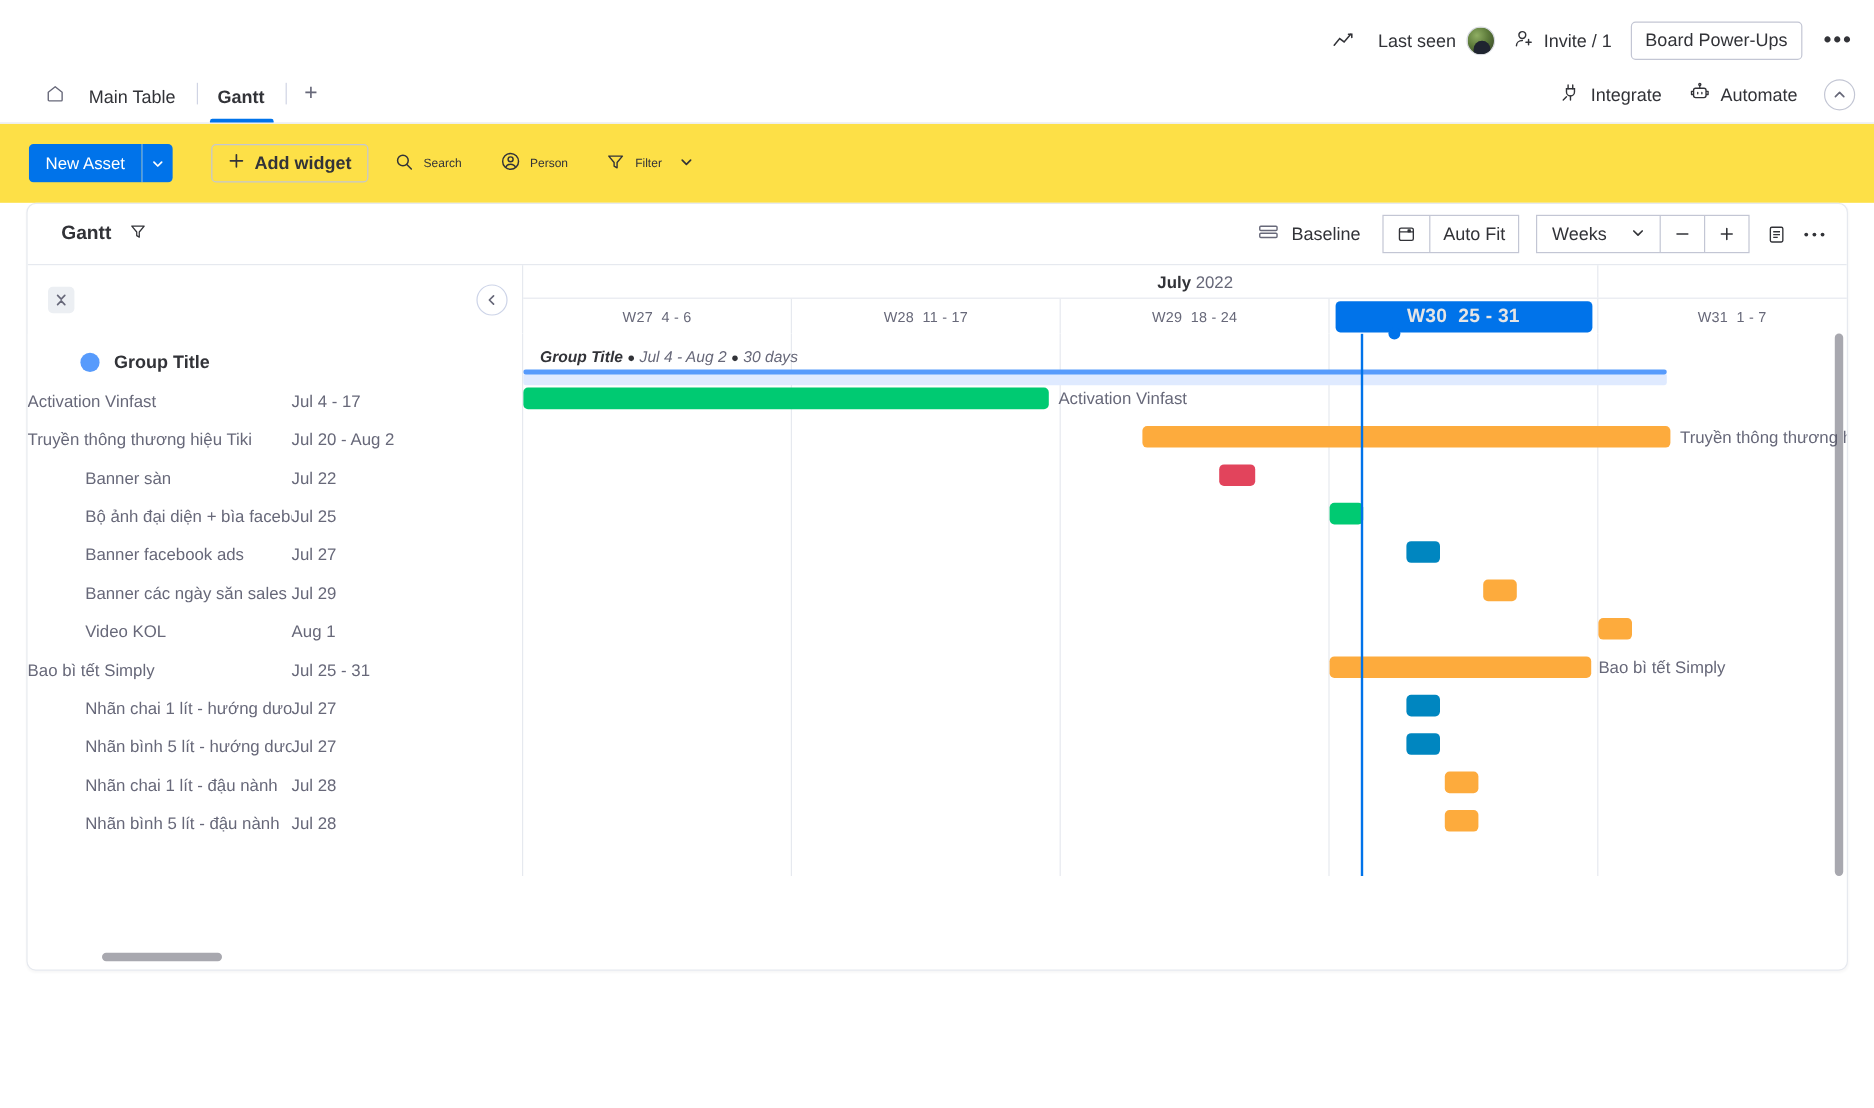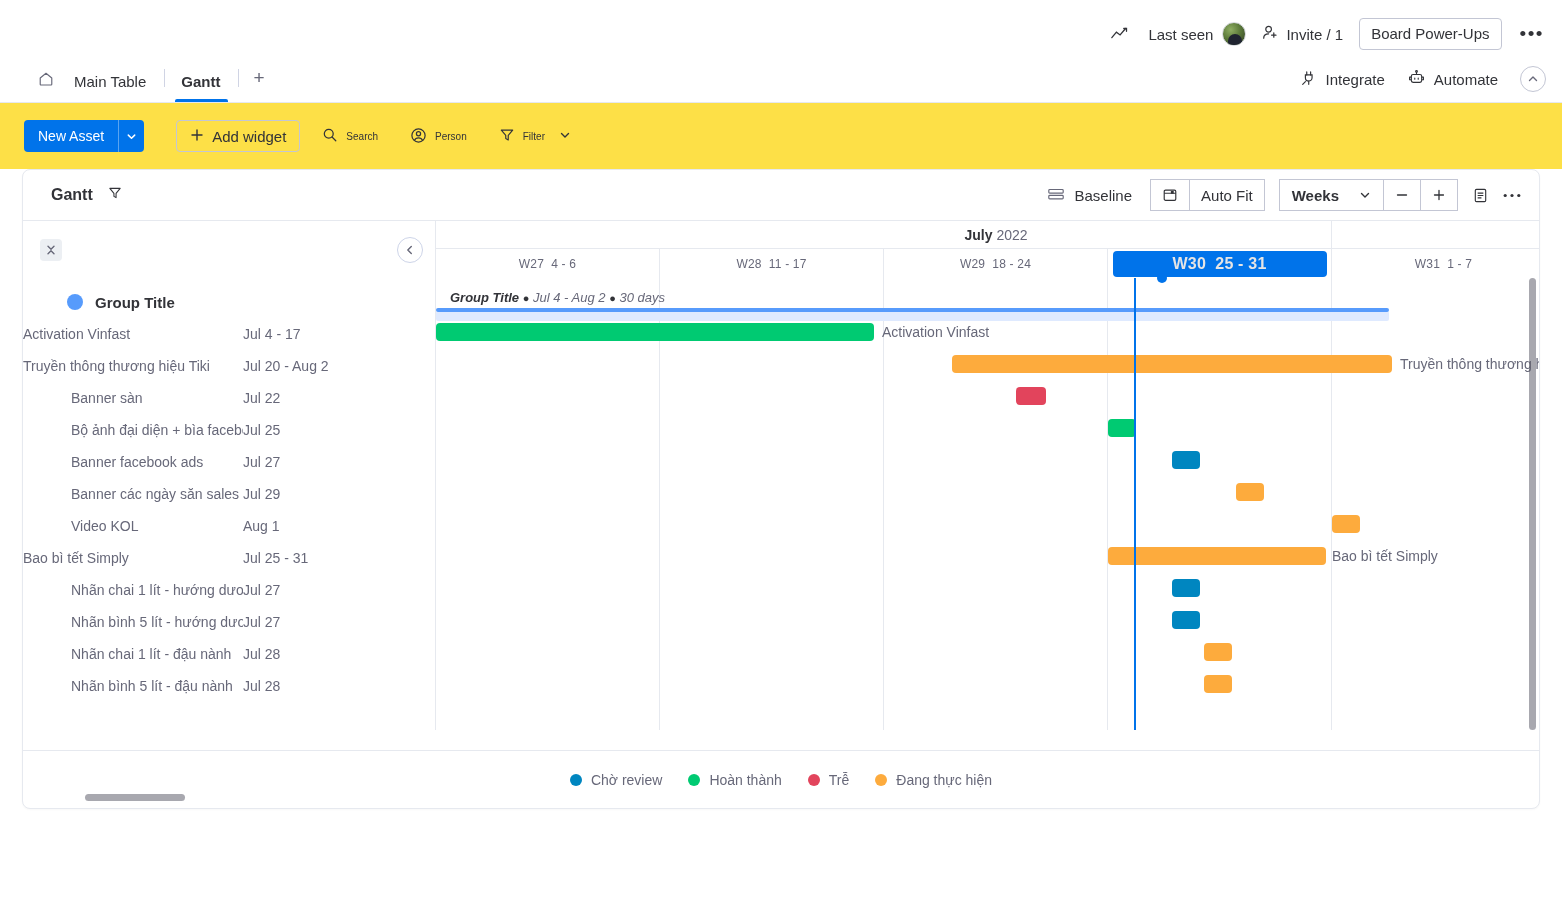--- a/index.html
+++ b/index.html
@@ -98,21 +98,21 @@
   }
   .new-item-caret {
     background: #0073ea; color: #fff; width: 26px;
     display: flex; align-items: center; justify-content: center;
     border-left: 1px solid rgba(255,255,255,0.35);
   }
   .add-widget {
     display: flex; align-items: center; gap: 8px;
     height: 32px; padding: 0 13px;
     border: 1px solid #c3c6d4; border-radius: 4px;
-    font-size: 15px; color: #323338; margin-left: 20px;
+    font-size: 15px; color: #323338; margin-left: 20px; font-weight: bold;
   }
   .tb-btn {
     display: flex; align-items: center; gap: 8px;
     height: 32px; padding: 0 10px; font-size: 10px; color: #323338;
     border-radius: 4px;
   }
 
   
   .gantt-wrap { padding: 0 22px; }
   .gantt-card {
@@ -126,21 +126,21 @@
     height: 50px; display: flex; align-items: center;
     padding: 0 18px 0 28px; justify-content: space-between;
   }
   .gantt-top-left { display: flex; align-items: center; gap: 14px; }
   .gantt-name { font-size: 16px; font-weight: 700; color: #323338; }
   .gantt-top-right { display: flex; align-items: center; gap: 14px; }
   .baseline-btn { display: flex; align-items: center; gap: 10px; font-size: 15px; color: #323338; padding: 0 4px; }
   .seg-group { display: flex; align-items: stretch; border: 1px solid #c3c6d4; border-radius: 0; height: 32px; overflow: hidden; }
   .seg { display: flex; align-items: center; justify-content: center; padding: 0 11px; font-size: 15px; color: #323338; }
   .seg + .seg { border-left: 1px solid #c3c6d4; }
-  .zoom-sel { display: flex; align-items: center; gap: 20px; padding: 0 12px; font-size: 15px; color: #323338; font-weight: bold; }
+  .zoom-sel { display: flex; align-items: center; gap: 20px; padding: 0 12px; font-size: 15px; color: #323338; }
   .icon-btn { color: #323338; display: flex; align-items: center; justify-content: center; }
 
   
   .tl-head {
     display: flex; height: 58px;
     border-top: 1px solid #e6e9ef;
   }
   .tl-head-left {
     width: 413px; flex: none; border-right: 1px solid #e6e9ef;
     position: relative; display: flex; align-items: center;
@@ -587,33 +587,15 @@
 
       <div class="today-line" style="left:698px;top:0;bottom:0;"></div>
     </div>
 
     <div class="today-dot" style="left:1134px;top:-5px;"></div>
 
     <div class="vscroll" style="top:0px;height:452px;"></div>
     <div class="hscroll" style="left:62px;top:516px;width:100px;"></div>
   </div>
 
-  <div class="legend">
-    <div class="lg-item">
-      <span class="lg-dot" style="background:#0086c0"></span>
-      <span>Chờ review</span>
-    </div>
-    <div class="lg-item">
-      <span class="lg-dot" style="background:#00ca72"></span>
-      <span>Hoàn thành</span>
-    </div>
-    <div class="lg-item">
-      <span class="lg-dot" style="background:#e2445c"></span>
-      <span>Trễ</span>
-    </div>
-    <div class="lg-item">
-      <span class="lg-dot" style="background:#fdab3d"></span>
-      <span>Đang thực hiện</span>
-    </div>
-  </div>
 
 </div>
 </div>
 
 </body></html>

